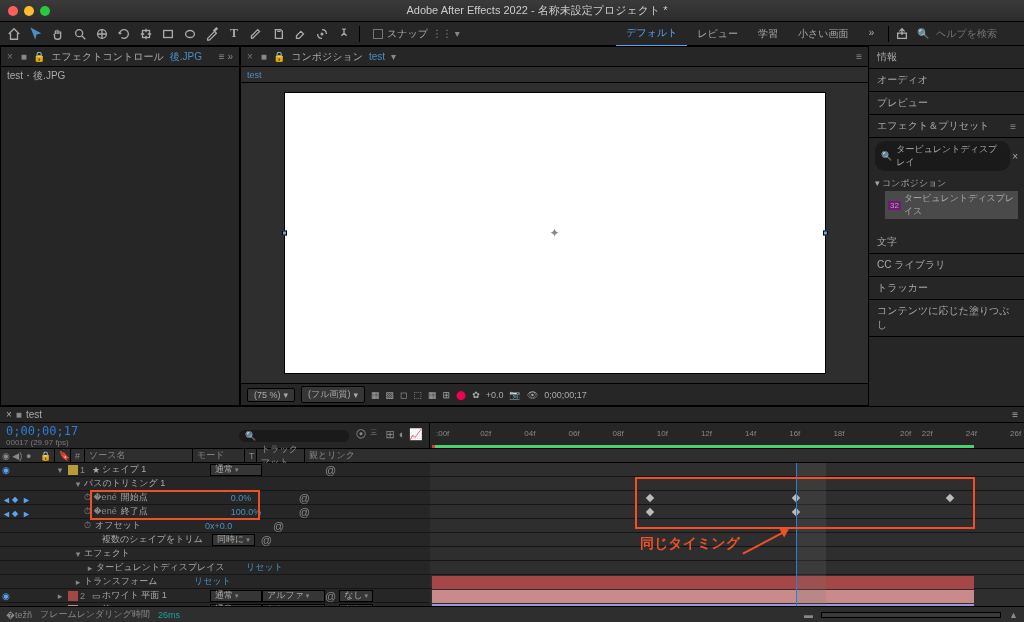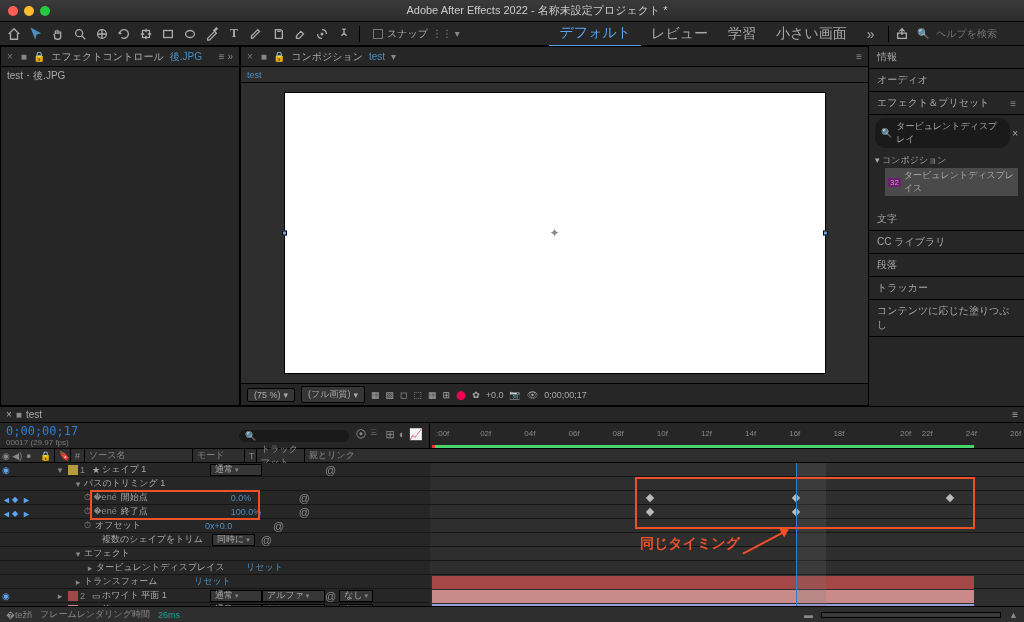--- a/index.html
+++ b/index.html
@@ -26,21 +26,21 @@
   .titlebar .title{flex:1;text-align:center;color:#ccc;font-size:11px;}
   
   .toolbar{height:24px;background:var(--bg-1);display:flex;align-items:center;gap:2px;padding:0 4px;border-bottom:1px solid #000;}
   .tb-btn{width:20px;height:20px;display:flex;align-items:center;justify-content:center;color:#aaa;font-size:12px;}
   .tb-btn svg{width:14px;height:14px;stroke:#aaa;fill:none;stroke-width:1.5;}
   .tb-btn.blue svg{stroke:#4a8fc2;fill:#4a8fc2;}
   .tb-sep{width:1px;height:16px;background:#000;margin:0 3px;}
   .snap{display:flex;align-items:center;gap:4px;color:#aaa;font-size:10px;margin-left:8px;}
   .snap .chk{width:10px;height:10px;border:1px solid #777;}
   .ws-tabs{margin-left:auto;display:flex;align-items:center;gap:0;}
-  .ws-tab{padding:0 10px;height:24px;display:flex;align-items:center;color:#aaa;font-size:14px;}
+  .ws-tab{padding:0 10px;height:24px;display:flex;align-items:center;color:#aaa;font-size:10px;font-family:Liberation Mono, monospace;}
   .ws-tab.active{color:#5aa5f0;border-bottom:1px solid #5aa5f0;}
   .help{display:flex;align-items:center;gap:4px;margin-left:6px;margin-right:6px;}
   .help input{background:transparent;border:none;color:#aaa;width:80px;font-size:10px;outline:none;}
   
   .main{display:flex;height:360px;}
   .panel{background:var(--bg-1);border:1px solid #000;display:flex;flex-direction:column;}
   .panel-tab{height:20px;display:flex;align-items:center;padding:0 6px;background:var(--bg-1);border-bottom:1px solid #000;color:#aaa;font-size:10px;gap:6px;}
   .panel-tab .x{color:#777;margin-right:2px;}
   .panel-tab .lock{color:#777;font-size:10px;}
   .panel-tab .link{color:var(--link);}
@@ -311,20 +311,23 @@
   </div>
 
   <div class="right-col">
     <div class="r-sec">
         <span>情報</span>
       </div>
     <div class="r-sec">
         <span>オーディオ</span>
       </div>
     <div class="r-sec">
+        <span>プレビュー</span>
+      </div>
+    <div class="r-sec">
         <span>エフェクト＆プリセット</span>
         <span class="menu">≡</span>
       </div>
     <div class="r-search">
       <div class="box">
         <span>🔍</span>
         <span>タービュレントディスプレイ</span>
       </div>
       <span class="x">×</span>
     </div>
@@ -334,23 +337,20 @@
         <span class="badge">32</span>
         <span>タービュレントディスプレイス</span>
       </div>
     </div>
     <div style="height:6px;background:var(--bg-1);"></div>
     <div class="r-sec">
         <span>文字</span>
       </div>
     <div class="r-sec">
         <span>CC ライブラリ</span>
-      </div>
-    <div class="r-sec">
-        <span>段落</span>
       </div>
     <div class="r-sec">
         <span>トラッカー</span>
       </div>
     <div class="r-sec">
         <span>コンテンツに応じた塗りつぶし</span>
       </div>
     <div style="flex:1;background:var(--bg-1);"></div>
   </div>
 </div>

